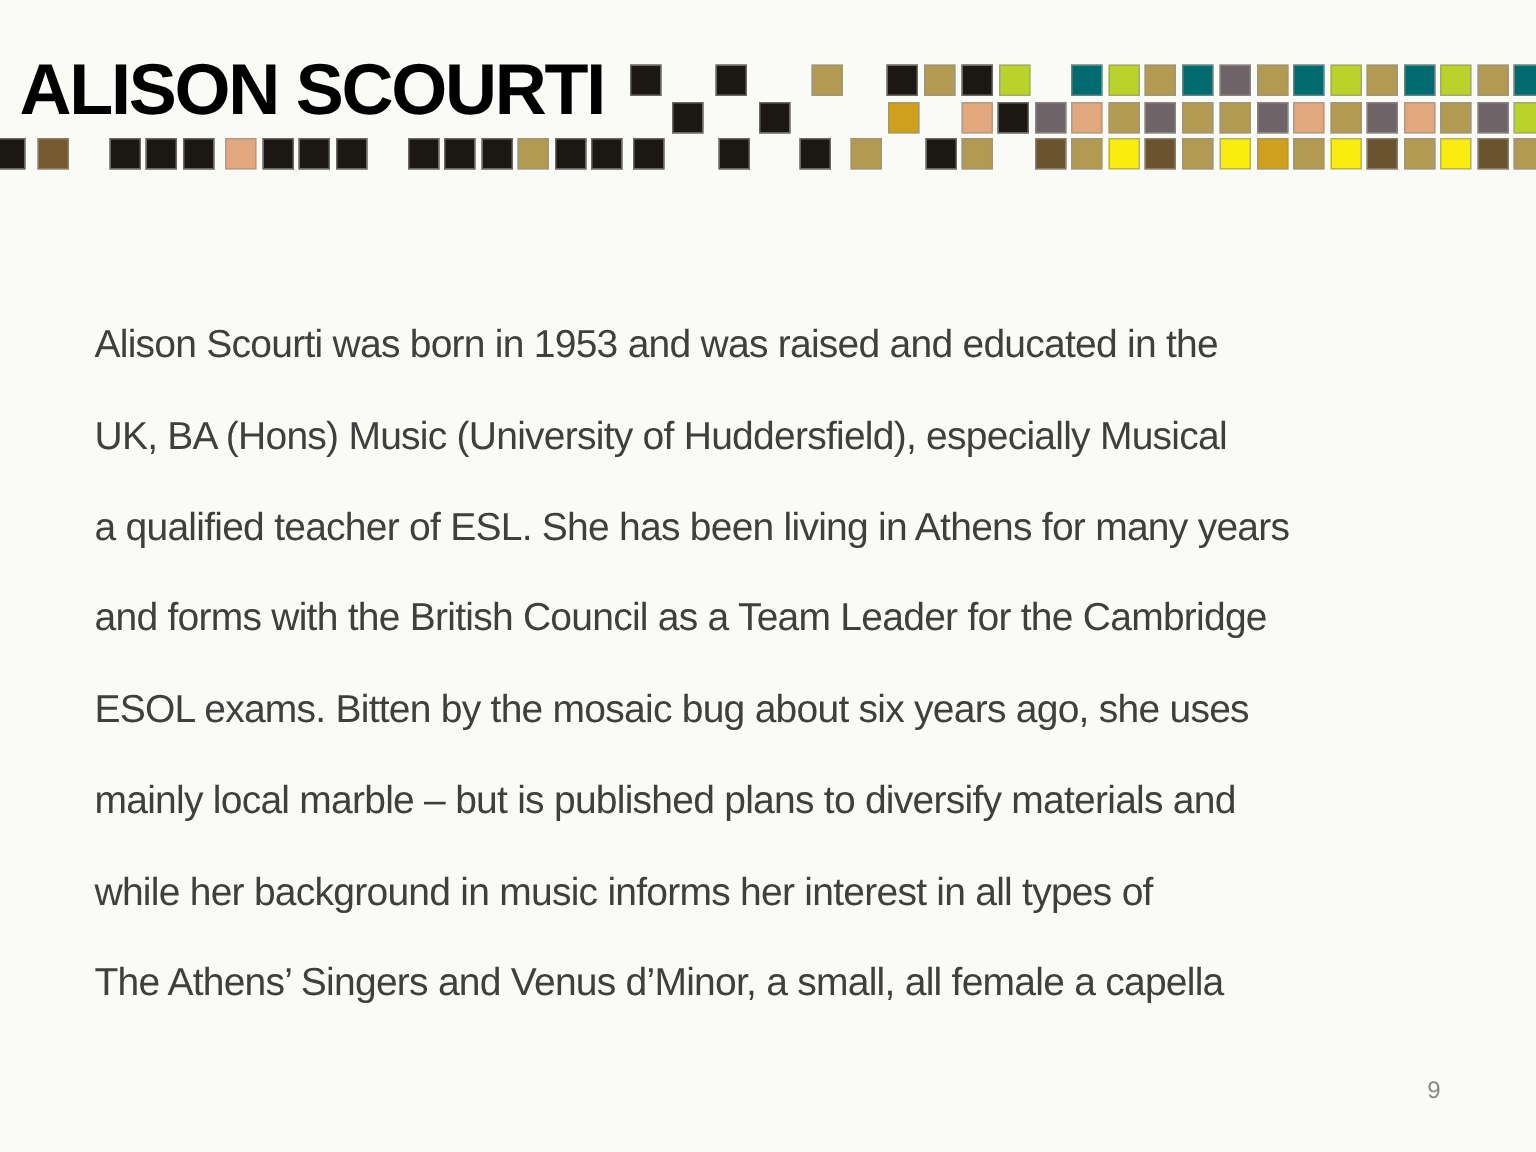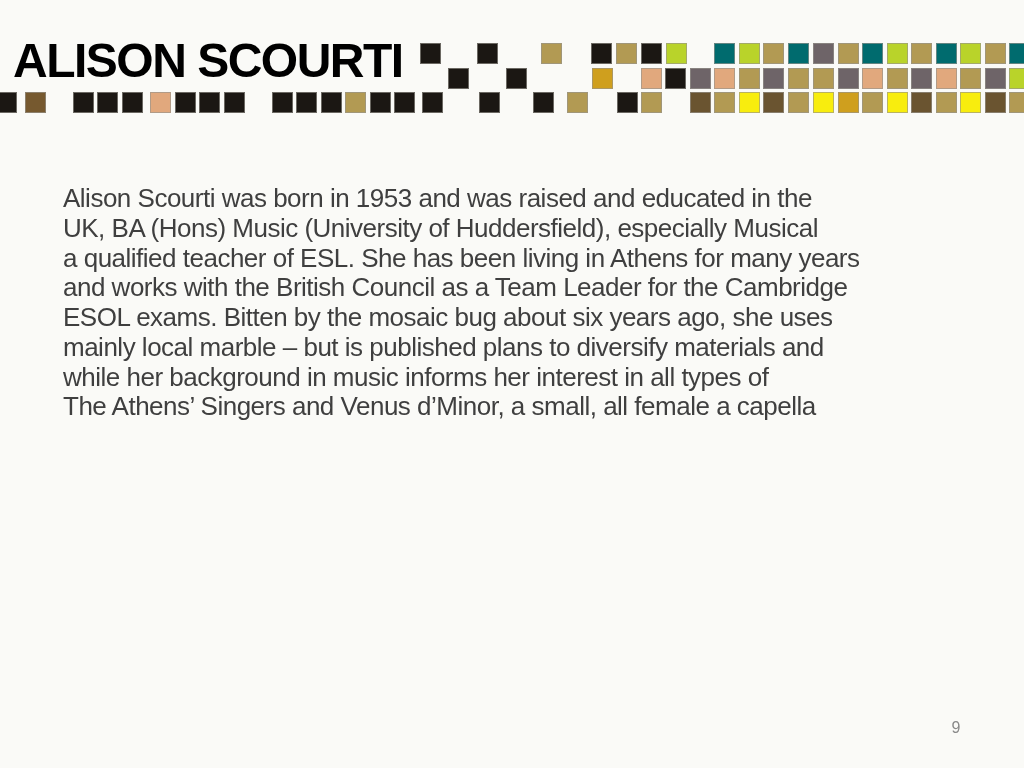--- a/index.html
+++ b/index.html
@@ -36,21 +36,21 @@
   }
   .bio {
     position: absolute;
     left: 63px;
     top: 184px;
     color: #3f3f3f;
     font-size: 26px;
     letter-spacing: -0.5px;
     line-height: 29.75px;
   }
-  .bio-line { white-space: nowrap; }
+  .bio-line { white-space: nowrap; margin-top: 31px; }
   .pagenum {
     position: absolute;
     left: 946px;
     top: 719px;
     width: 20px;
     text-align: center;
     font-size: 16px;
     color: #898989;
   }
 </style>
@@ -132,20 +132,20 @@
       <div class="tile" style="left: 936px; top: 92px; width: 21px; height: 21px; background: rgb(178, 154, 83);"></div>
       <div class="tile" style="left: 960px; top: 92px; width: 21px; height: 21px; background: rgb(248, 237, 14);"></div>
       <div class="tile" style="left: 985px; top: 92px; width: 21px; height: 21px; background: rgb(106, 84, 48);"></div>
       <div class="tile" style="left: 1009px; top: 92px; width: 21px; height: 21px; background: rgb(178, 154, 83);"></div>
     </div>
   <h1 class="title">ALISON SCOURTI</h1>
   <div class="bio" id="bio">
       <div class="bio-line">Alison Scourti was born in 1953 and was raised and educated in the</div>
       <div class="bio-line">UK, BA (Hons) Music (University of Huddersfield), especially Musical</div>
       <div class="bio-line">a qualified teacher of ESL. She has been living in Athens for many years</div>
-      <div class="bio-line">and works with the British Council as a Team Leader for the Cambridge</div>
+      <div class="bio-line">and forms with the British Council as a Team Leader for the Cambridge</div>
       <div class="bio-line">ESOL exams. Bitten by the mosaic bug about six years ago, she uses</div>
       <div class="bio-line">mainly local marble – but is published plans to diversify materials and</div>
       <div class="bio-line">while her background in music informs her interest in all types of</div>
       <div class="bio-line">The Athens’ Singers and Venus d’Minor, a small, all female a capella</div>
     </div>
   <div class="pagenum">9</div>
 </div>
 
 </body></html>

